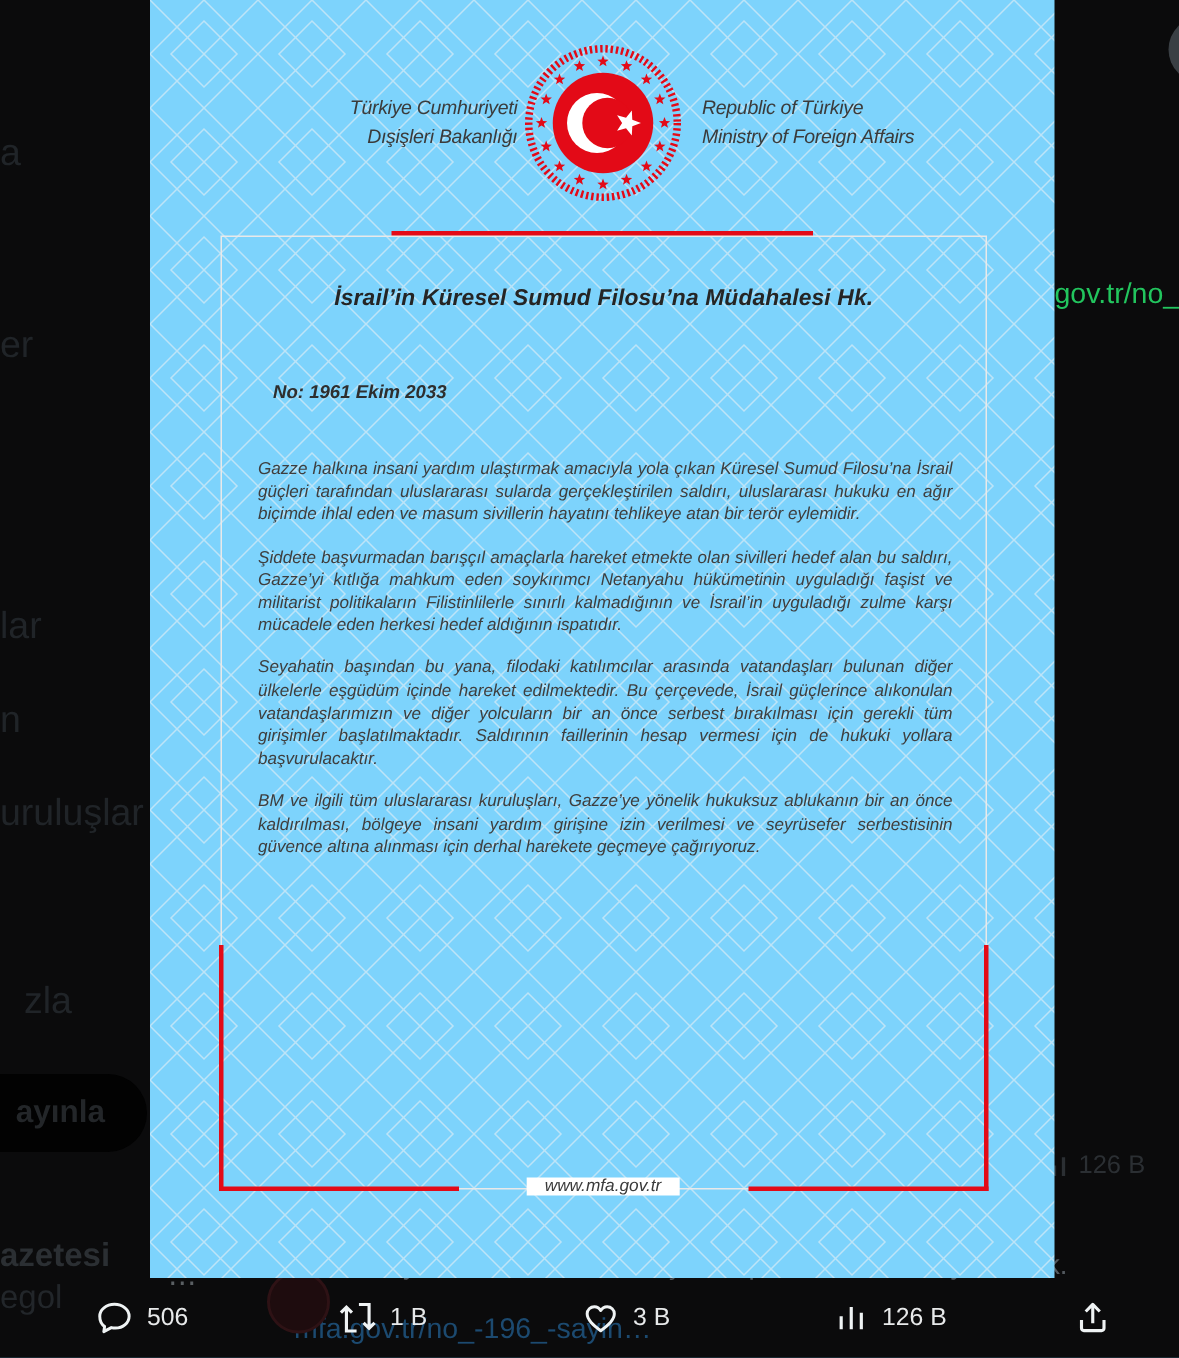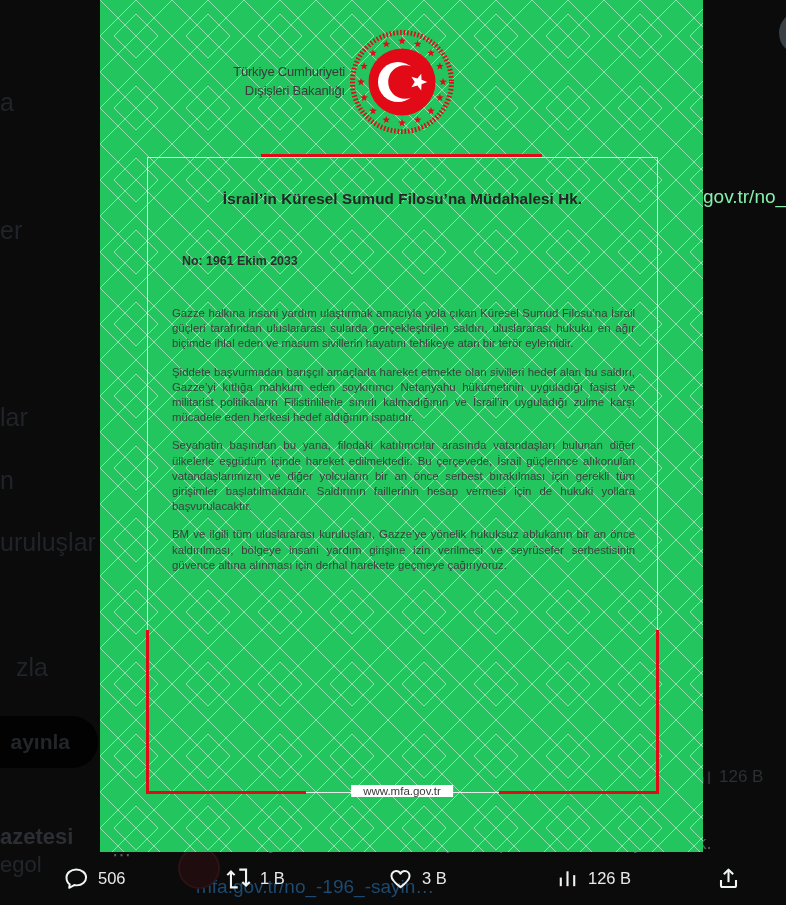--- a/index.html
+++ b/index.html
@@ -13,33 +13,33 @@
   .frag-er{left:0;top:216px;}
   .frag-lar{left:0;top:403px;}
   .frag-n{left:0;top:466px;}
   .frag-kuruluslar{left:0;top:528px;}
   .frag-zla{left:0;top:653px;padding-left:16px;}
   .bg-pill{position:absolute;left:-30px;top:716px;width:128px;height:52px;border-radius:26px;
     background:#020202;color:#232629;font-size:21px;font-weight:700;line-height:52px;
     text-align:right;padding-right:28px;z-index:1;}
   .frag-name{left:0;top:824px;font-weight:700;font-size:22px;color:#2b2f33;}
   .frag-sub{left:0;top:852px;font-size:22px;color:#22262a;}
-  .frag-link-top{left:703px;top:186px;font-size:19px;color:#86efac;}
+  .frag-link-top{left:703px;top:186px;font-size:19px;color:#22c55e;}
   .frag-views{left:701px;top:767px;font-size:17px;color:#2b2f33;display:flex;align-items:center;gap:5px;}
   .frag-views svg{display:block;}
   .bg-tweet-title{position:absolute;left:246px;top:832px;font-size:18.5px;color:#545a60;white-space:nowrap;z-index:2;}
   .bg-tweet-link{position:absolute;left:196px;top:876px;font-size:19px;color:#1c4a70;white-space:nowrap;z-index:2;}
   .bg-avatar{position:absolute;left:178px;top:847px;width:42px;height:42px;border-radius:50%;
     background:#1e0c0e;border:2px solid #2e1215;z-index:2;}
   .more-dots{position:absolute;left:112px;top:843px;font-size:19px;color:#5a5f63;letter-spacing:1px;z-index:3;}
   .topright-circle{position:absolute;left:779px;top:11px;width:44px;height:44px;border-radius:50%;
     background:#3a3f44;z-index:4;}
 
   
-  .doc{position:absolute;left:100px;top:0;width:603px;height:852px;background:#22c55e;z-index:5;overflow:hidden;}
+  .doc{position:absolute;left:100px;top:0;width:603px;height:852px;background:#7dd3fc;z-index:5;overflow:hidden;font-style:italic;}
   .paper-pattern{position:absolute;left:0;top:0;width:100%;height:100%;opacity:.55;pointer-events:none;}
   .mfa-header{position:absolute;left:0;top:0;width:100%;height:150px;}
   .hdr-left{position:absolute;left:100px;top:62px;width:145px;text-align:right;
     font-size:13px;line-height:19px;color:#3b3b3b;font-weight:500;letter-spacing:-.2px;}
   .hdr-right{position:absolute;left:368px;top:62px;width:160px;text-align:left;
     font-size:13px;line-height:19px;color:#3b3b3b;font-weight:500;letter-spacing:-.2px;}
   .emblem{position:absolute;left:249px;top:29px;}
   .redline-top{position:absolute;left:161px;top:154px;width:281px;height:4px;background:#e30a17;}
   .frame{position:absolute;left:47px;top:157px;width:511px;height:636px;border:1px solid #e9e9e9;}
   .corner{position:absolute;background:#e30a17;}
@@ -143,20 +143,24 @@
           <use href="#st" transform="rotate(292.5) translate(0,-41) rotate(-292.5)"></use>
           <use href="#st" transform="rotate(315) translate(0,-41) rotate(-315)"></use>
           <use href="#st" transform="rotate(337.5) translate(0,-41) rotate(-337.5)"></use>
         </g>
         <circle r="33.5" fill="#e30a17"></circle>
         <circle cx="-4" cy="0" r="20" fill="#ffffff"></circle>
         <circle cx="3" cy="0" r="16.8" fill="#e30a17"></circle>
         <use href="#st" transform="translate(16.5,0) scale(2.2) rotate(18)" fill="#ffffff"></use>
       </svg>
 
+      <div class="hdr-right">
+        <div>Republic of Türkiye</div>
+        <div>Ministry of Foreign Affairs</div>
+      </div>
     </div>
 
     <div class="redline-top"></div>
     <div class="frame"></div>
     <div class="corner c-lv"></div>
     <div class="corner c-lh"></div>
     <div class="corner c-rv"></div>
     <div class="corner c-rh"></div>
 
     <div class="doc-title">İsrail’in Küresel Sumud Filosu’na Müdahalesi Hk.</div>

